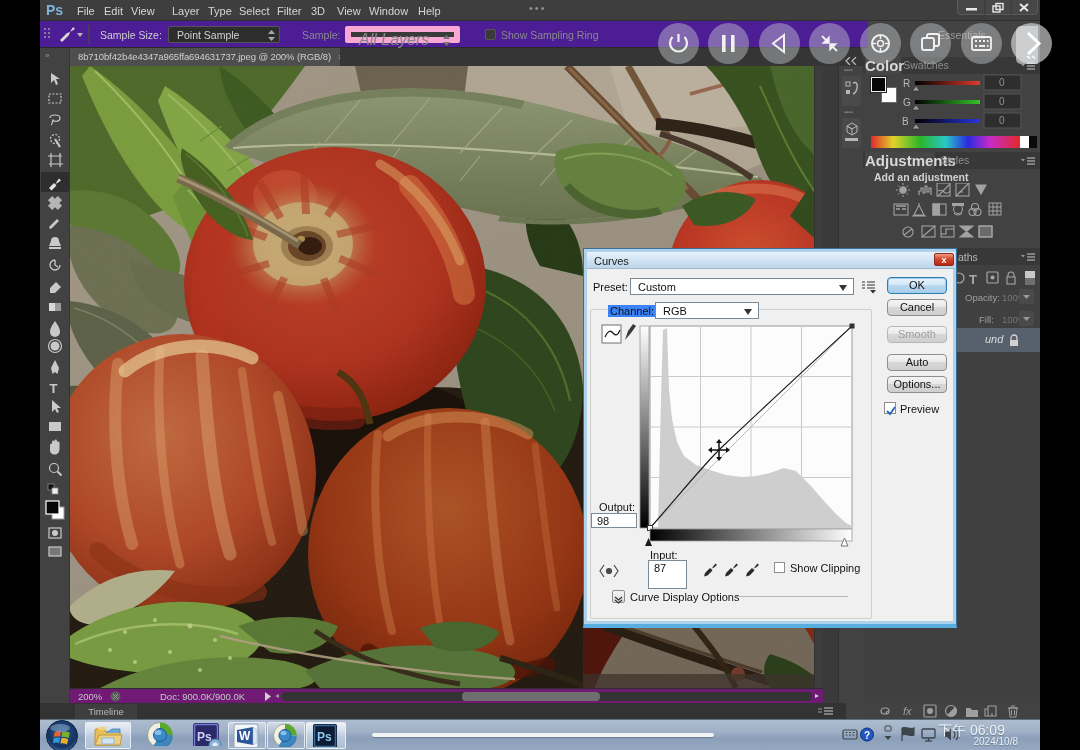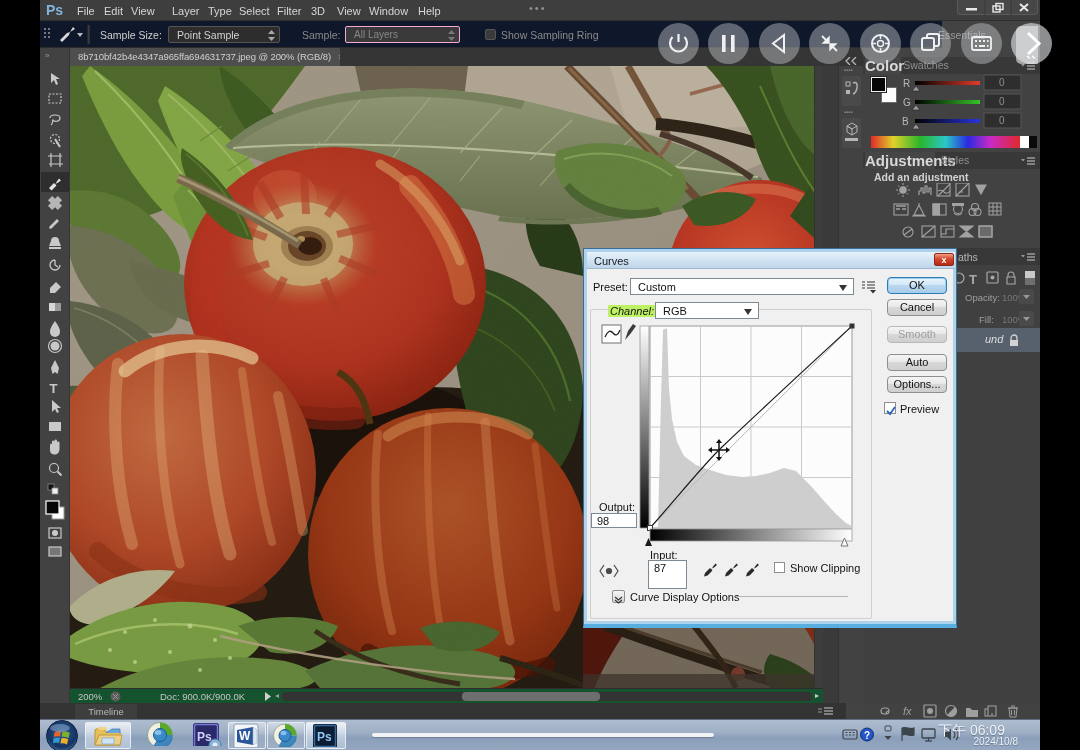--- a/index.html
+++ b/index.html
@@ -4,27 +4,27 @@
 <style>
   html,body{margin:0;padding:0;background:#000;width:1080px;height:750px;overflow:hidden;}
   *{box-sizing:border-box;font-family:"Liberation Sans",sans-serif;}
   .abs{position:absolute;}
   #stage{position:relative;width:1080px;height:750px;background:#000;}
   
   #app{left:40px;top:0;width:1000px;height:719px;background:#434343;}
   #menubar{left:0;top:0;width:1000px;height:21px;background:#3e3e3e;border-bottom:1px solid #2e2e2e;}
   #menubar .mi{position:absolute;top:5px;font-size:11px;color:#d6d6d6;}
   #pslogo{position:absolute;left:6px;top:2px;font-size:14px;font-weight:bold;color:#82b4da;letter-spacing:0px;}
-  #optbar{left:0;top:21px;width:902px;height:27px;background:#0f172a;border-bottom:1px solid #2a2a2a;}
+  #optbar{left:0;top:21px;width:828px;height:27px;background:#4c1d95;border-bottom:1px solid #2a2a2a;}
   #tabbar{left:30px;top:48px;width:970px;height:18px;background:#353535;}
   #doctab{position:absolute;left:30px;top:48px;width:270px;height:18px;background:#4e4e4e;color:#d0d0d0;font-size:9.5px;line-height:18px;padding-left:8px;white-space:nowrap;letter-spacing:-0.1px;overflow:hidden;}
   #toolbar{left:0;top:48px;width:30px;height:655px;background:#424242;border-right:1px solid #353535;}
   #canvas{left:30px;top:66px;width:753px;height:622px;overflow:hidden;background:#a89f90;}
   #vscroll{left:774px;top:66px;width:10px;height:622px;background:#3d3d3d;border-left:1px solid #333;}
-  #statusbar{left:30px;top:688px;width:753px;height:15px;background:#14532d;border-top:1px solid #2d2d2d;color:#c6c6c6;font-size:9.5px;}
+  #statusbar{left:30px;top:688px;width:753px;height:15px;background:#701a75;border-top:1px solid #2d2d2d;color:#c6c6c6;font-size:9.5px;}
   #gapstrip{left:783px;top:66px;width:15px;height:637px;background:#3a3a3a;}
   #dockstrip{left:798px;top:66px;width:25px;height:637px;background:#424242;border-left:1px solid #333;}
   #timeline{left:0;top:703px;width:806px;height:16px;background:#333333;}
   #rightcol{left:823px;top:48px;width:177px;height:671px;background:#434343;}
   
   .ptabs{position:absolute;left:0;width:177px;height:17px;background:#383838;}
   .ptab-active{position:absolute;top:0;height:17px;background:#464646;color:#d8d8d8;font-size:15px;font-weight:bold;line-height:17px;text-align:center;}
   .ptab{position:absolute;top:0;height:17px;color:#8f8f8f;font-size:10.5px;line-height:17px;text-align:center;}
   .pmenu{position:absolute;right:5px;top:5px;width:14px;height:8px;}
   
@@ -86,21 +86,21 @@
         <line x1="48" y1="4" x2="48" y2="23" stroke="#383838"></line>
         <line x1="49" y1="4" x2="49" y2="23" stroke="#4e4e4e"></line>
       </svg>
       <span style="position:absolute;left:60px;top:8px;font-size:10.5px;color:#cfcfcf;">Sample Size:</span>
       <div class="abs" style="left:128px;top:5px;width:112px;height:17px;background:#2d2d2d;border:1px solid #555;border-radius:2px;color:#d2d2d2;font-size:10.5px;line-height:16px;padding-left:8px;">Point Sample
         <svg width="9" height="13" style="position:absolute;right:3px;top:2px;">
             <path d="M4.5 1 L8 5 L1 5 z M4.5 12 L1 8 L8 8 z" fill="#a9a9a9"></path>
           </svg>
       </div>
       <span style="position:absolute;left:262px;top:8px;font-size:10.5px;color:#8a8a8a;">Sample:</span>
-      <div class="abs" style="left:305px;top:5px;width:115px;height:17px;background:#3a3a3a;border:1px solid #f9a8d4;border-radius:2px;color:#888;font-size:10px;line-height:16px;padding-left:8px;">All Layers
+      <div class="abs" style="left:305px;top:5px;width:115px;height:17px;background:#3a3a3a;border:6px solid #f9a8d4;border-radius:2px;color:#888;font-size:16px;line-height:16px;padding-left:8px;font-style:italic;">All Layers
         <svg width="9" height="13" style="position:absolute;right:3px;top:2px;">
             <path d="M4.5 1 L8 5 L1 5 z M4.5 12 L1 8 L8 8 z" fill="#777"></path>
           </svg>
       </div>
       <div class="abs" style="left:445px;top:8px;width:11px;height:11px;background:#3a3a3a;border:1px solid #565656;border-radius:2px;"></div>
       <span style="position:absolute;left:461px;top:8px;font-size:10.5px;color:#8a8a8a;">Show Sampling Ring</span>
       <span style="position:absolute;left:898px;top:8px;font-size:10.5px;color:#9b9b9b;">Essentials</span>
     </div>
 
     <div id="tabbar" class="abs"></div>
@@ -609,21 +609,21 @@
     <div class="btn" style="left:303px;top:77px;width:60px;border-color:#b8b8b8;color:#9f9f9f;">Smooth</div>
     <div class="btn" style="left:303px;top:105px;width:60px;">Auto</div>
     <div class="btn" style="left:303px;top:127px;width:60px;">Options...</div>
     <div class="abs" style="left:300px;top:153px;width:12px;height:12px;background:#fff;border:1px solid #8e8e8e;">
       <svg width="12" height="12">
           <path d="M2 6 L5 9 L10 2" stroke="#2a62b8" stroke-width="1.8" fill="none"></path>
         </svg>
     </div>
     <span class="dlbl" style="left:316px;top:154px;">Preview</span>
     <div class="abs" style="left:6px;top:60px;width:282px;height:310px;border:1px solid #cfcfcf;border-radius:2px;"></div>
-    <span class="dlbl" style="left:24px;top:56px;background:#bef264;padding:0 2px;font-style:italic;">Channel:</span>
+    <span class="dlbl" style="left:24px;top:56px;background:#3b82f6;padding:0 2px;">Channel:</span>
     <div class="fld" style="left:71px;top:53px;width:104px;height:17px;line-height:16px;padding-left:7px;">RGB
       <svg width="11" height="9" style="position:absolute;right:4px;top:4px;">
           <path d="M1 2 L9 2 L5 8 z" fill="#333"></path>
         </svg>
     </div>
     <svg width="292" height="310" style="position:absolute;left:0;top:60px;">
       <defs>
         <linearGradient id="vg" x1="0" y1="0" x2="0" y2="1">
             <stop offset="0" stop-color="#fff"></stop>
             <stop offset="1" stop-color="#000"></stop>

